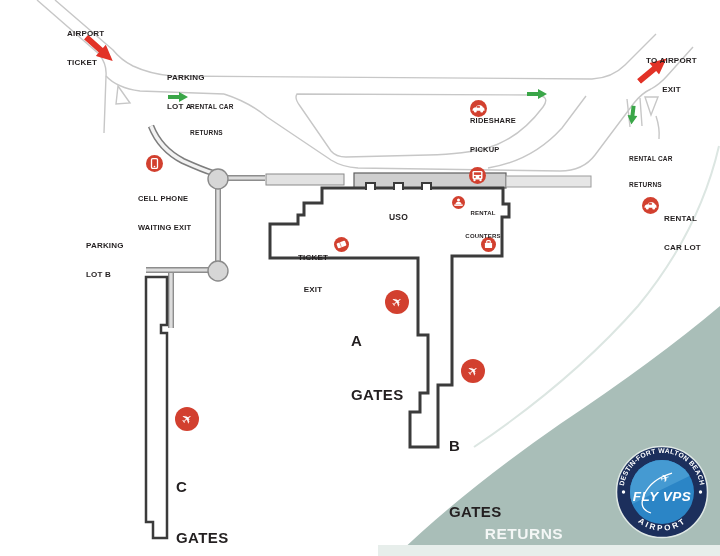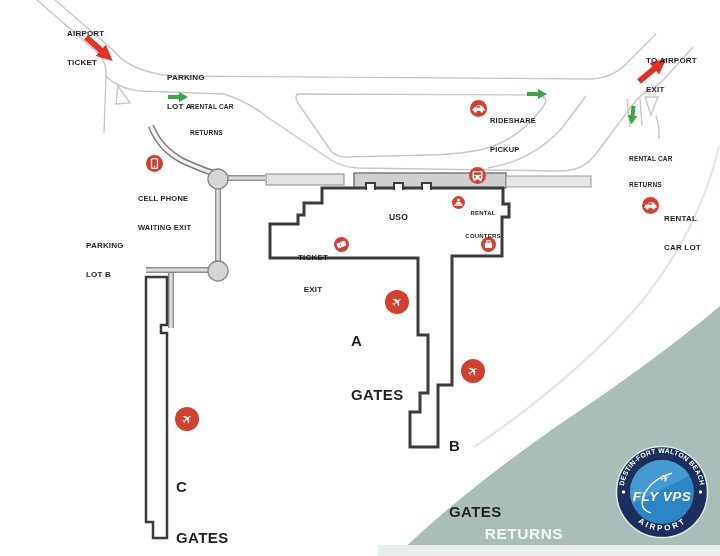--- a/index.html
+++ b/index.html
@@ -214,25 +214,25 @@
     <span>TICKET</span>
   </div>
   <div class="lbl" style="left:167px;top:54px;">
     <span>PARKING</span>
     <span>LOT A</span>
   </div>
   <div class="lbl tiny" style="left:190px;top:86px;">
     <span>RENTAL CAR</span>
     <span>RETURNS</span>
   </div>
-  <div class="lbl med" style="left:490px;top:97px;">
+  <div class="lbl med" style="left:470px;top:97px;">
     <span>RIDESHARE</span>
     <span>PICKUP</span>
   </div>
-  <div class="lbl" style="left:646px;top:37px;">
+  <div class="lbl" style="left:646px;top:37px;text-align:center;">
     <span>TO AIRPORT</span>
     <span>EXIT</span>
   </div>
   <div class="lbl tiny" style="left:629px;top:138px;">
     <span>RENTAL CAR</span>
     <span>RETURNS</span>
   </div>
   <div class="lbl med" style="left:138px;top:175px;">
     <span>CELL PHONE</span>
     <span>WAITING EXIT</span>

